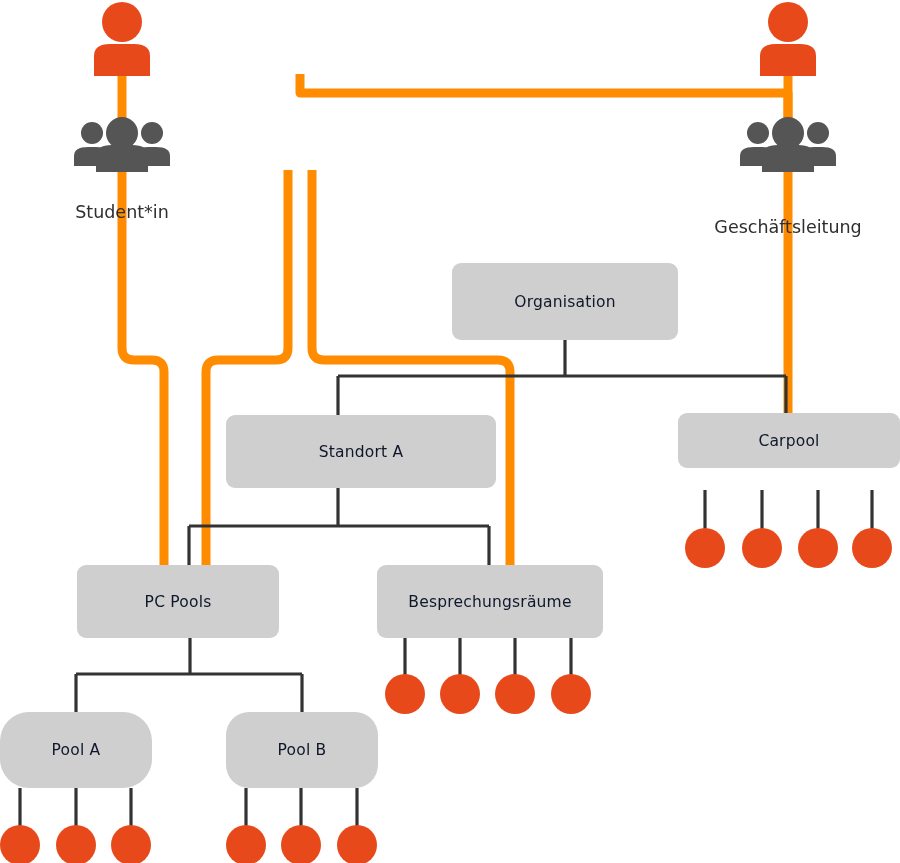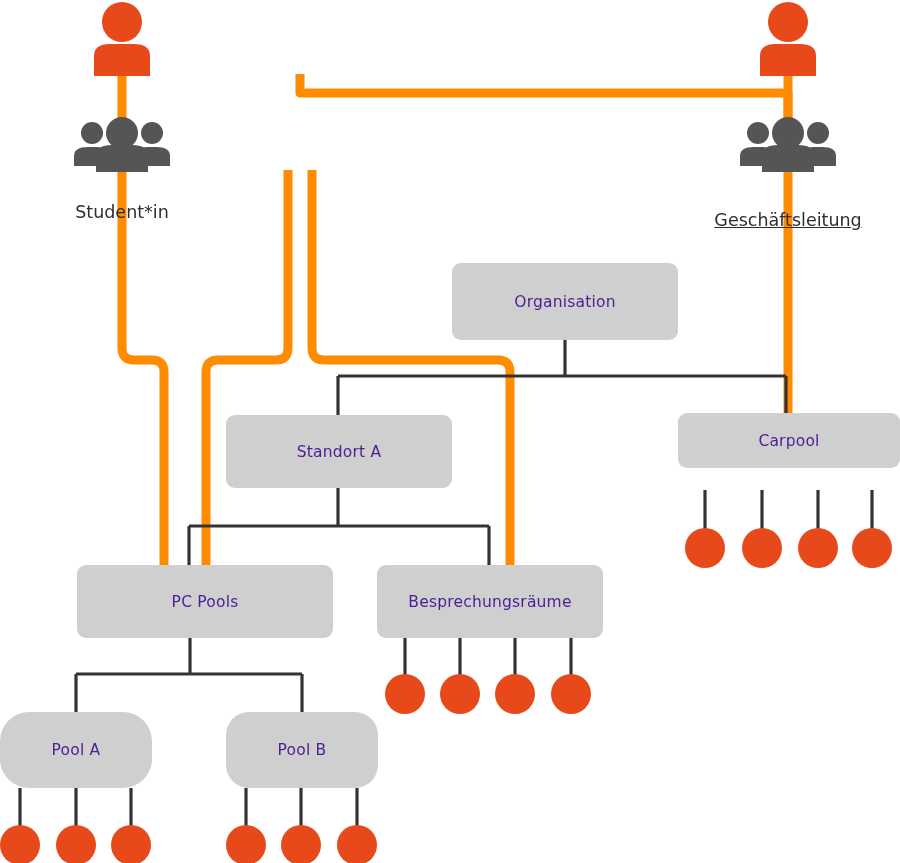--- a/index.html
+++ b/index.html
@@ -5,21 +5,21 @@
   html,body{margin:0;padding:0;background:#ffffff;}
   body{
     font-family:"DejaVu Sans","Liberation Sans",sans-serif;
     width:900px;height:863px;overflow:hidden;position:relative;
   }
   #stage{position:relative;width:900px;height:863px;background:#fff;}
   #wires{position:absolute;left:0;top:0;width:900px;height:863px;}
   .node-box{
     position:absolute;background:#cfcfcf;border-radius:9px;
     display:flex;align-items:center;justify-content:center;
-    color:#4c1d95;font-size:15.5px;letter-spacing:.2px;
+    color:#0f172a;font-size:15.5px;letter-spacing:.2px;
     box-sizing:border-box;text-align:center;
   }
   .actor{position:absolute;width:120px;text-align:center;}
   .actor .label{
     position:absolute;left:50%;transform:translateX(-50%);
     white-space:nowrap;color:#2e2e2e;font-size:17.5px;margin-top:10px;
   }
   .ico{position:absolute;left:50%;transform:translateX(-50%);}
   svg{display:block;overflow:visible;}
 </style>
@@ -130,36 +130,36 @@
       <path d="M10,74 L10,54 Q10,42 26,42 L50,42 Q66,42 66,54 L66,74 Z" fill="#E8491B"></path>
     </svg>
     <svg class="ico" style="top:118px;" width="100" height="54" viewBox="0 0 100 54">
       <circle cx="20" cy="15" r="11" fill="#555555"></circle>
       <circle cx="80" cy="15" r="11" fill="#555555"></circle>
       <path d="M2,48 L2,38 Q2,29 16,29 L24,29 Q38,29 38,38 L38,48 Z" fill="#555555"></path>
       <path d="M62,48 L62,38 Q62,29 76,29 L84,29 Q98,29 98,38 L98,48 Z" fill="#555555"></path>
       <circle cx="50" cy="15" r="16" fill="#555555"></circle>
       <path d="M24,54 L24,38 Q24,27 40,27 L60,27 Q76,27 76,38 L76,54 Z" fill="#555555"></path>
     </svg>
-    <div class="label" style="top:200px;text-decoration:underline;">Geschäftsleitung</div>
+    <div class="label" style="top:207px;">Geschäftsleitung</div>
   </div>
 
   <div class="node-box" style="left:452px;top:263px;width:226px;height:77px;">
     <span>Organisation</span>
   </div>
 
   <div class="node-box" style="left:678px;top:413px;width:222px;height:55px;">
     <span>Carpool</span>
   </div>
 
-  <div class="node-box" style="left:226px;top:415px;width:226px;height:73px;">
+  <div class="node-box" style="left:226px;top:415px;width:270px;height:73px;">
     <span>Standort A</span>
   </div>
 
-  <div class="node-box" style="left:77px;top:565px;width:256px;height:73px;">
+  <div class="node-box" style="left:77px;top:565px;width:202px;height:73px;">
     <span>PC Pools</span>
   </div>
 
   <div class="node-box" style="left:377px;top:565px;width:226px;height:73px;text-align:right;">
     <span>Besprechungsräume</span>
   </div>
 
   <div class="node-box" style="left:0px;top:712px;width:152px;height:76px;border-radius:29px;">
     <span>Pool A</span>
   </div>

